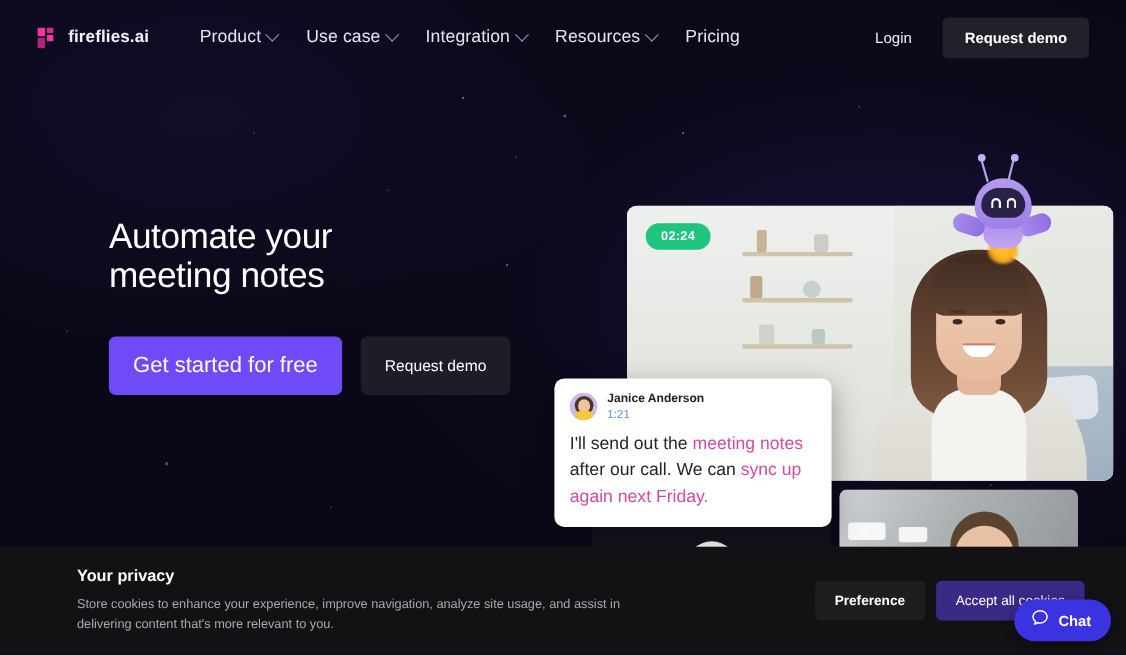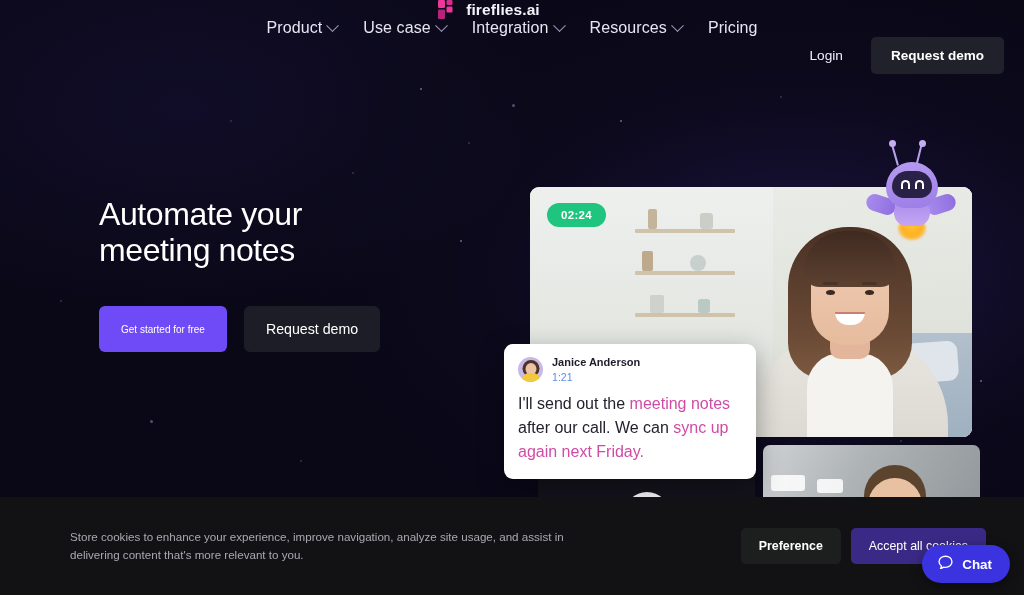--- a/index.html
+++ b/index.html
@@ -38,23 +38,22 @@
   .star.lg { width: 3px; height: 3px; background: rgba(205,190,255,0.38); }
   .star.dim { background: rgba(160,150,220,0.28); }
 
   
   .navbar {
     position: absolute;
     top: 0; left: 0; right: 0;
     height: 68px;
     display: flex;
     align-items: center;
-    padding: 0 20px;
+    padding: 0 34px;
     z-index: 30;
-    flex-direction: column;
   }
 
   .brand {
     display: flex;
     align-items: center;
     gap: 9px;
     cursor: pointer;
     margin-right: 46px;
   }
   .brand-mark {
@@ -144,21 +143,21 @@
     max-width: 330px;
   }
   .hero-cta {
     margin-top: 38px;
     display: flex;
     gap: 17px;
   }
   .btn-primary {
     background: #6f4bf7;
     color: #ffffff;
-    font-size: 10px;
+    font-size: 20px;
     font-weight: 500;
     border: none;
     border-radius: 6px;
     padding: 15px 22px;
     cursor: pointer;
     font-family: inherit;
     white-space: nowrap;
   }
   .btn-secondary {
     background: #1d1d27;
@@ -169,21 +168,21 @@
     border-radius: 6px;
     padding: 15px 22px;
     cursor: pointer;
     font-family: inherit;
     white-space: nowrap;
   }
 
   
   .meeting-wrap {
     position: absolute;
-    left: 530px;
+    left: 570px;
     top: 187px;
     width: 379px;
     z-index: 15;
     text-align: center;
   }
 
   .video-main {
     position: relative;
     width: 442px;
     height: 250px;
@@ -775,20 +774,21 @@
     <div class="m-glow"></div>
     <div class="m-body"></div>
     <div class="m-head"></div>
     <div class="m-visor"></div>
     <div class="m-eye l"></div>
     <div class="m-eye r"></div>
   </div>
 
   <div class="cookie">
     <div class="cookie-text">
+      <div class="cookie-title">Your privacy</div>
       <div class="cookie-body">Store cookies to enhance your experience, improve navigation, analyze site usage, and assist in delivering content that's more relevant to you.</div>
     </div>
     <div class="cookie-actions">
       <button class="btn-pref">Preference</button>
       <button class="btn-accept">Accept all cookies</button>
     </div>
   </div>
 
   <div class="chat-fab">
     <span>

